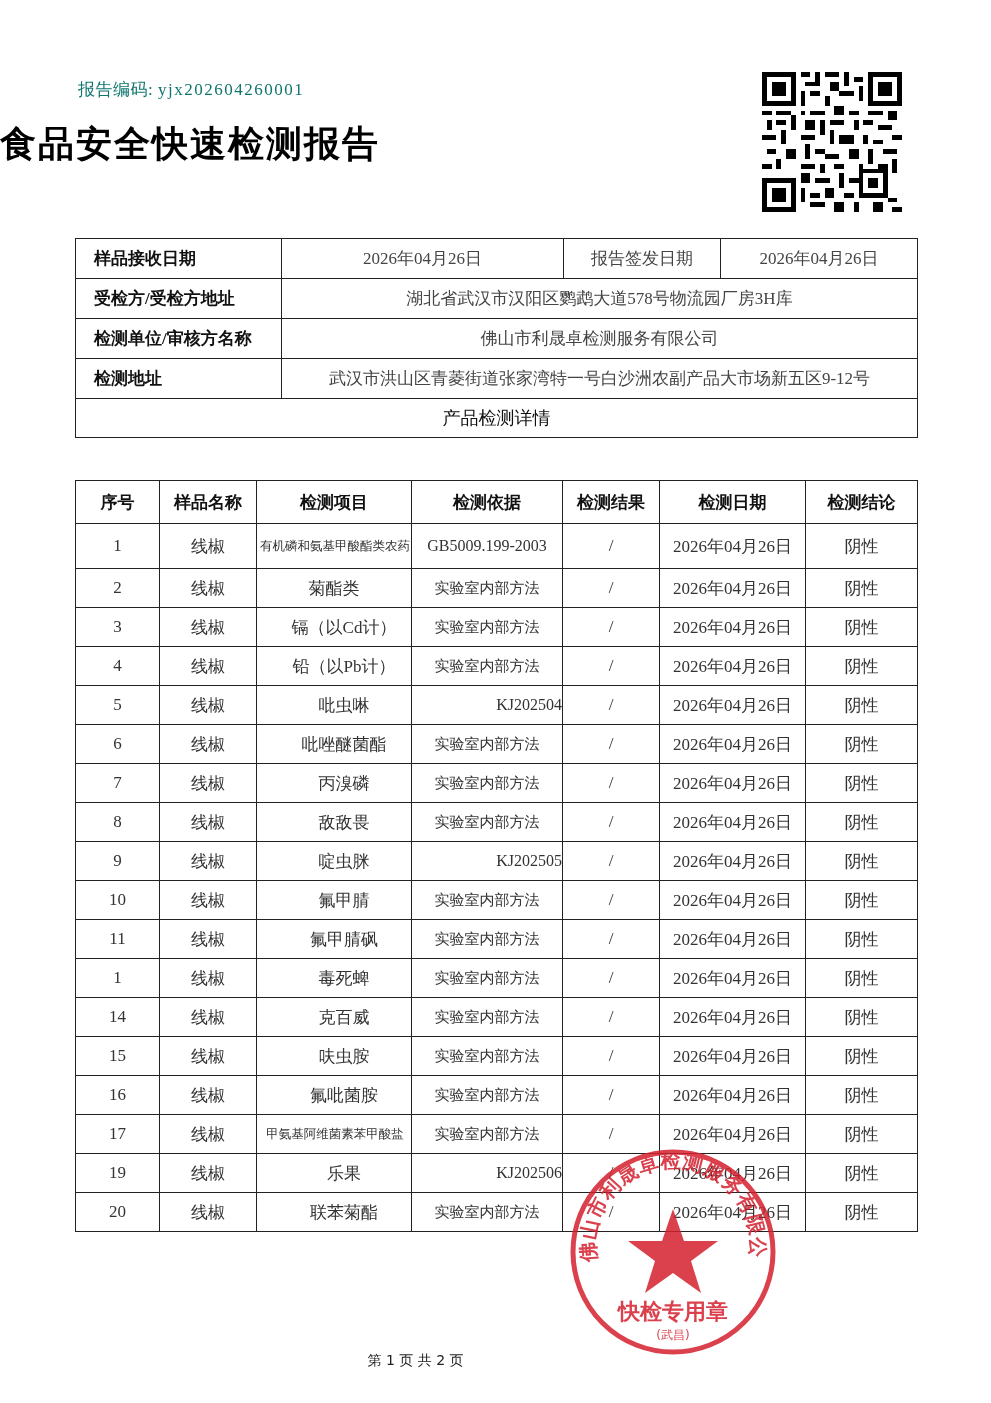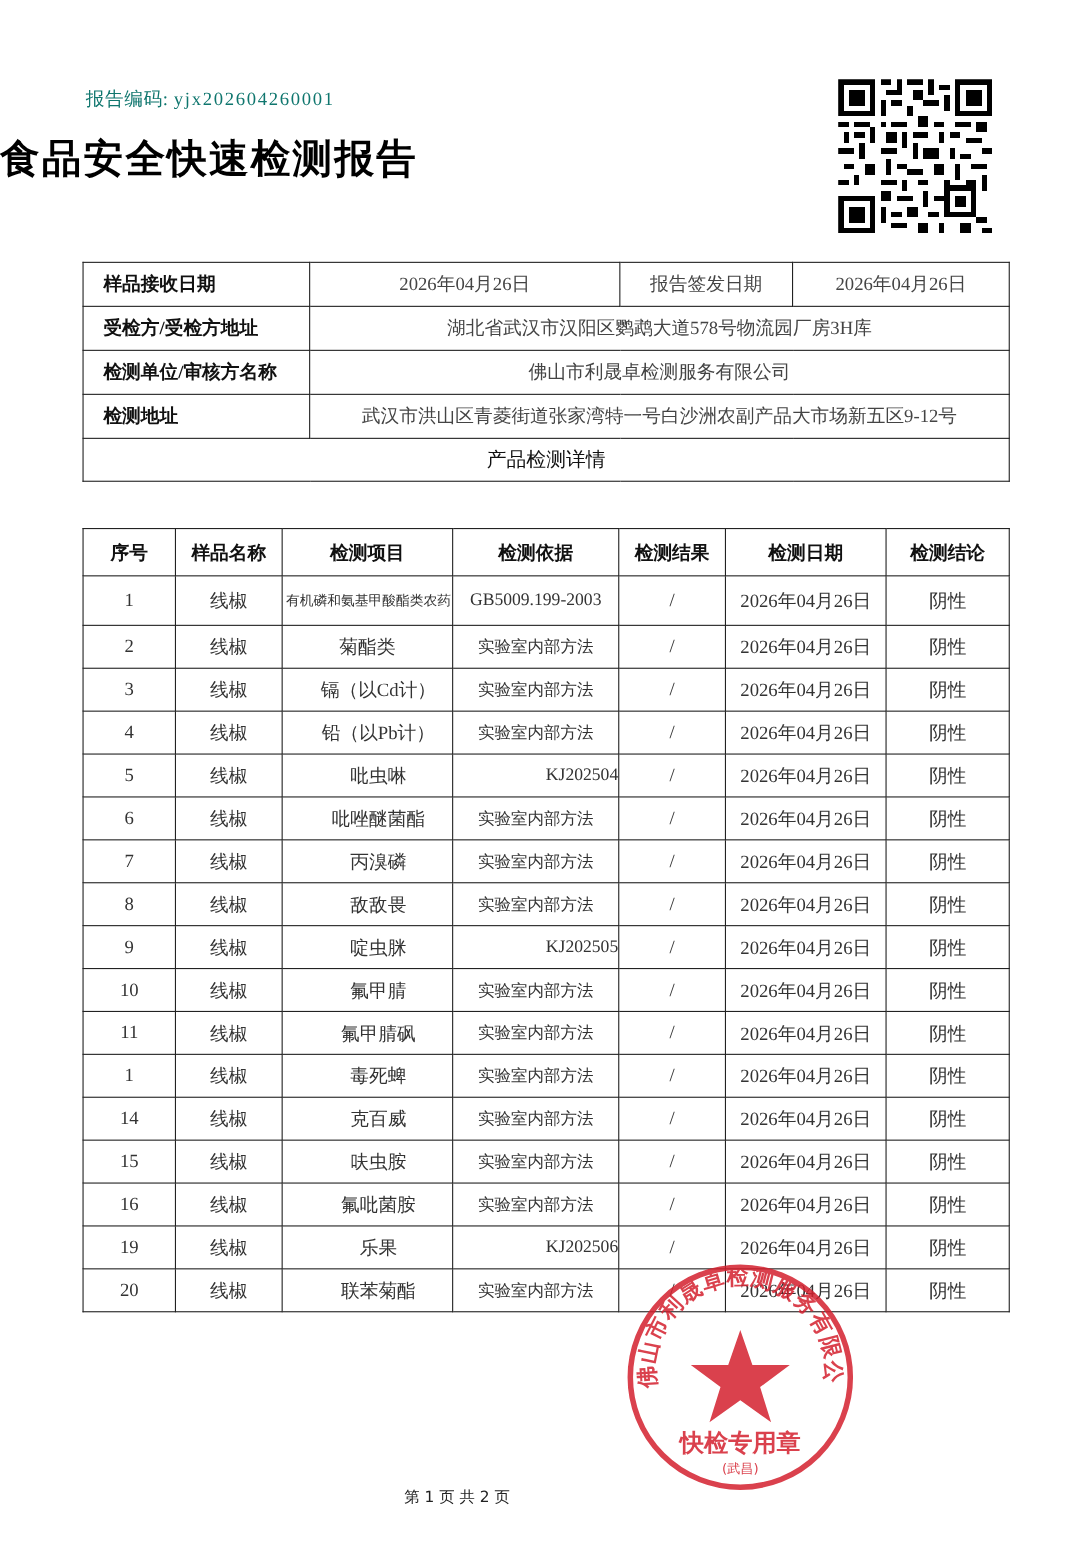--- a/index.html
+++ b/index.html
@@ -310,20 +310,29 @@
       <tr>
         <td>16</td>
         <td>线椒</td>
         <td class="item">氟吡菌胺</td>
         <td class="basis">实验室内部方法</td>
         <td class="result">/</td>
         <td>2026年04月26日</td>
         <td>阴性</td>
       </tr>
       <tr>
+        <td>17</td>
+        <td>线椒</td>
+        <td class="item small">甲氨基阿维菌素苯甲酸盐</td>
+        <td class="basis">实验室内部方法</td>
+        <td class="result">/</td>
+        <td>2026年04月26日</td>
+        <td>阴性</td>
+      </tr>
+      <tr>
         <td>19</td>
         <td>线椒</td>
         <td class="item">乐果</td>
         <td class="basis left serif">KJ202506</td>
         <td class="result">/</td>
         <td>2026年04月26日</td>
         <td>阴性</td>
       </tr>
       <tr>
         <td>20</td>

